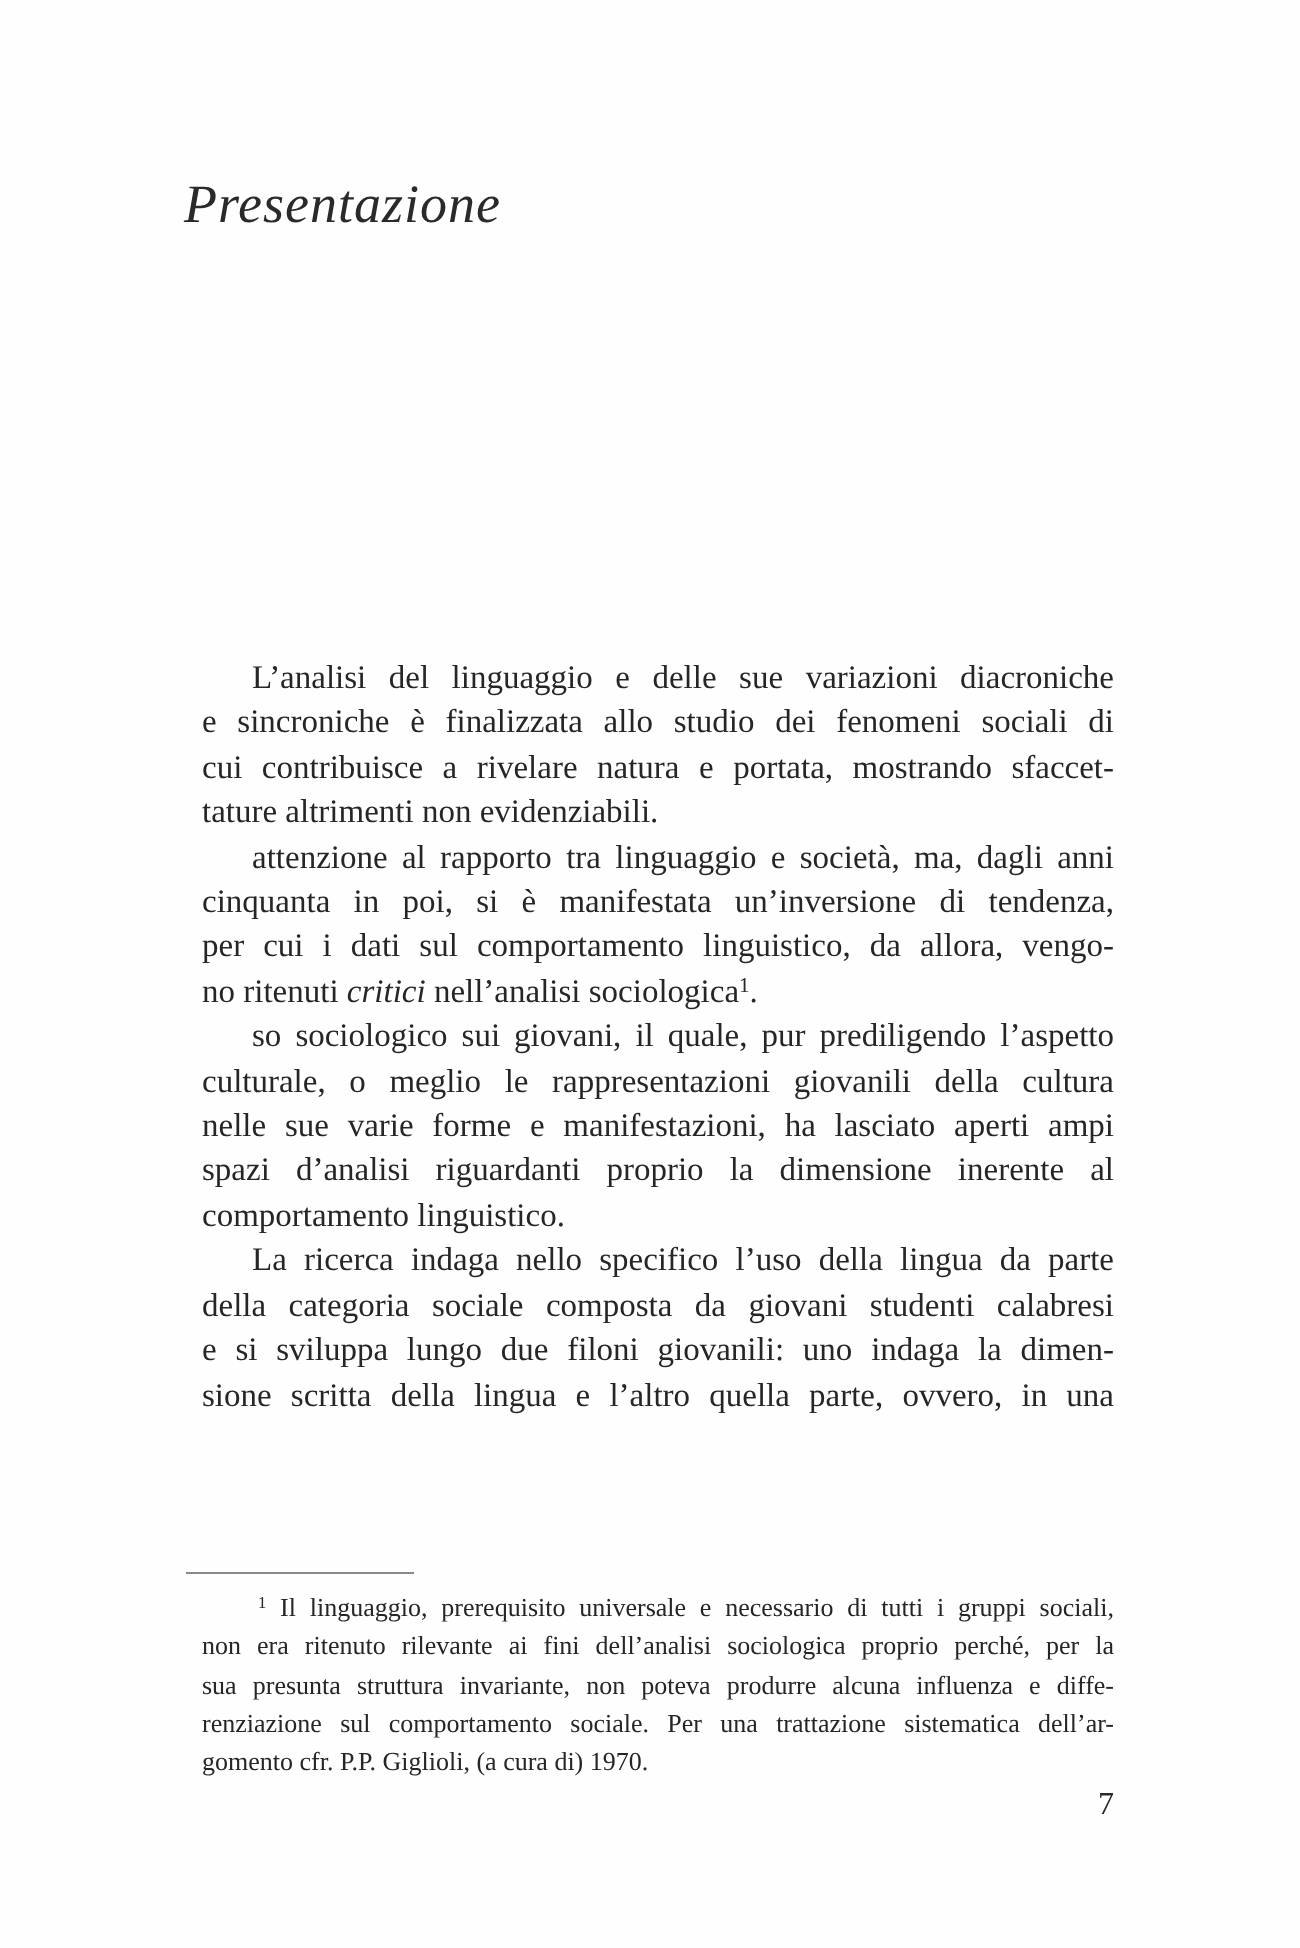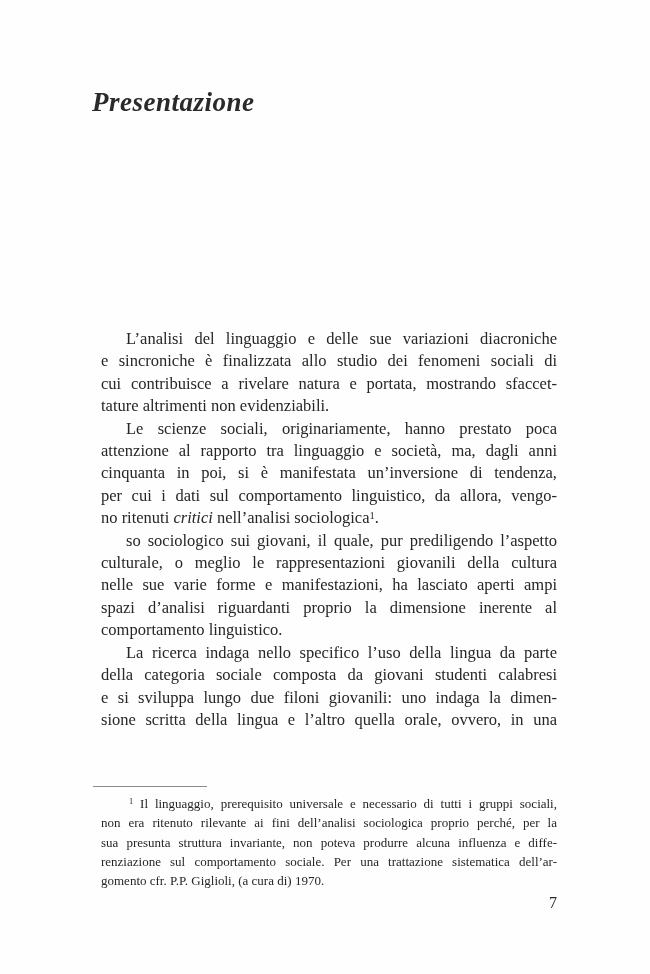--- a/index.html
+++ b/index.html
@@ -15,21 +15,21 @@
     font-family: "Liberation Serif", "DejaVu Serif", serif;
     color: #262626;
     overflow: hidden;
   }
   .title {
     position: absolute;
     top: 89px;
     left: 92px;
     margin: 0;
     font-style: italic;
-    font-weight: bold;
+    font-weight: normal;
     font-size: 27px;
     line-height: 1;
     letter-spacing: 0.5px;
     color: #2a2a2a;
   }
   .body-text {
     position: absolute;
     top: 328px;
     left: 65px;
     width: 492px;
@@ -91,38 +91,37 @@
   <h1 class="title">Presentazione</h1>
 
   <div class="body-text" id="body-text">
       <div class="para">
         <div class="line"><span>L’analisi del linguaggio e delle sue variazioni diacroniche</span></div>
         <div class="line"><span>e sincroniche è finalizzata allo studio dei fenomeni sociali di</span></div>
         <div class="line"><span>cui contribuisce a rivelare natura e portata, mostrando sfaccet-</span></div>
         <div class="line end"><span>tature altrimenti non evidenziabili.</span></div>
       </div>
       <div class="para">
-        <div class="line"><span>Le scienze sociali, originariamente, hanno prestato poca</span></div>
         <div class="line"><span>attenzione al rapporto tra linguaggio e società, ma, dagli anni</span></div>
         <div class="line"><span>cinquanta in poi, si è manifestata un’inversione di tendenza,</span></div>
         <div class="line"><span>per cui i dati sul comportamento linguistico, da allora, vengo-</span></div>
         <div class="line end"><span>no ritenuti </span><span class="it">critici</span><span> nell’analisi sociologica</span><span class="sup">1</span><span>.</span></div>
       </div>
       <div class="para">
         <div class="line"><span>so sociologico sui giovani, il quale, pur prediligendo l’aspetto</span></div>
         <div class="line"><span>culturale, o meglio le rappresentazioni giovanili della cultura</span></div>
         <div class="line"><span>nelle sue varie forme e manifestazioni, ha lasciato aperti ampi</span></div>
         <div class="line"><span>spazi d’analisi riguardanti proprio la dimensione inerente al</span></div>
         <div class="line end"><span>comportamento linguistico.</span></div>
       </div>
       <div class="para">
         <div class="line"><span>La ricerca indaga nello specifico l’uso della lingua da parte</span></div>
         <div class="line"><span>della categoria sociale composta da giovani studenti calabresi</span></div>
         <div class="line"><span>e si sviluppa lungo due filoni giovanili: uno indaga la dimen-</span></div>
-        <div class="line"><span>sione scritta della lingua e l’altro quella orale, ovvero, in una</span></div>
+        <div class="line"><span>sione scritta della lingua e l’altro quella parte, ovvero, in una</span></div>
       </div>
     </div>
 
   <div class="footnote-rule"></div>
 
   <div class="footnote" id="footnote">
       <div class="para">
         <div class="line"><span class="sup">1</span><span> Il linguaggio, prerequisito universale e necessario di tutti i gruppi sociali,</span></div>
         <div class="line"><span>non era ritenuto rilevante ai fini dell’analisi sociologica proprio perché, per la</span></div>
         <div class="line"><span>sua presunta struttura invariante, non poteva produrre alcuna influenza e diffe-</span></div>

